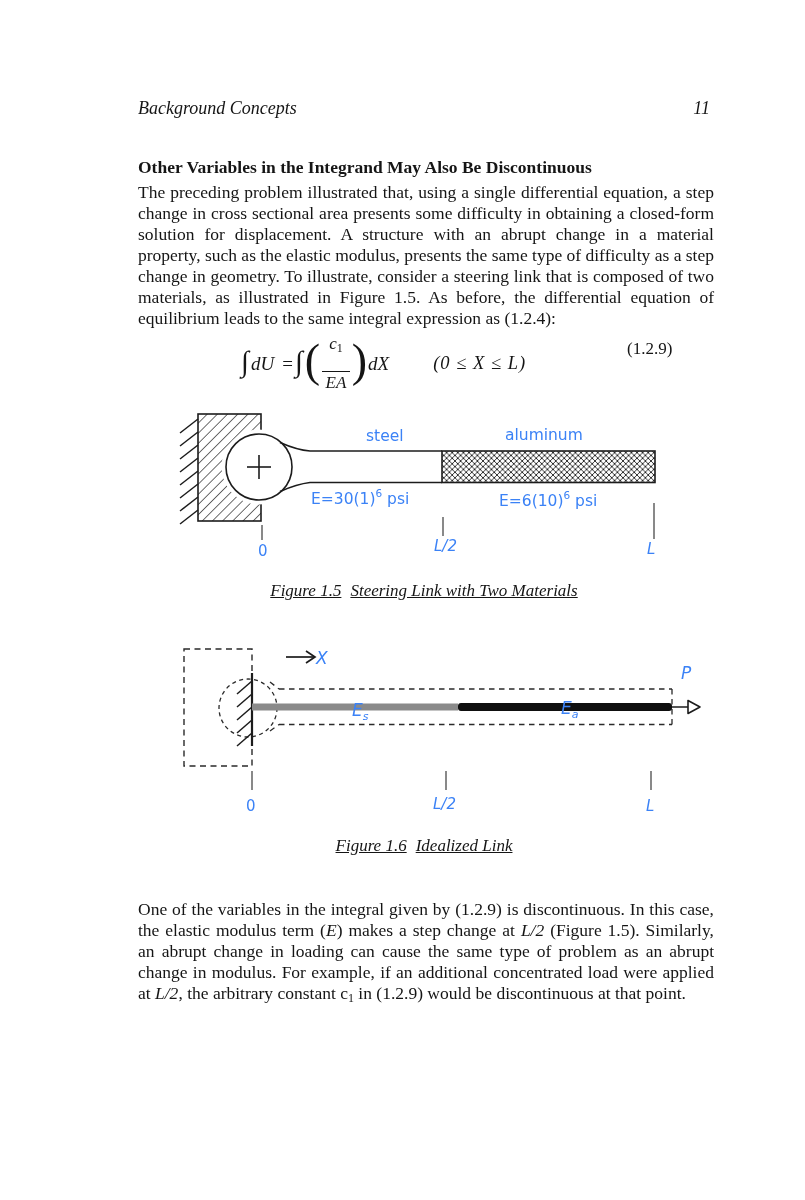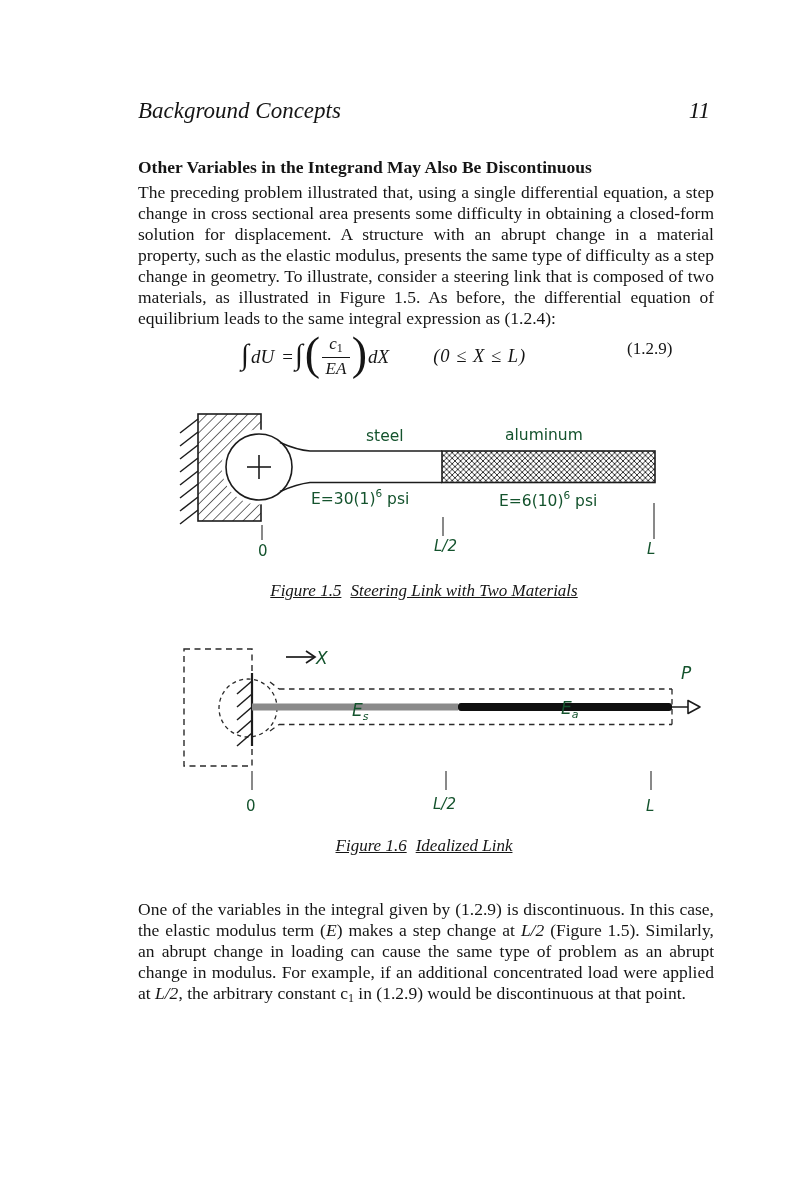--- a/index.html
+++ b/index.html
@@ -7,21 +7,21 @@
     position:relative; width:805px; height:1200px; margin:0 auto;
     background:#ffffff; overflow:hidden;
     font-family:"Liberation Serif", serif; color:#151515;
   }
   .abs { position:absolute; }
 
   
   .running-head {
     left:138px; top:98px; width:572px;
     display:flex; justify-content:space-between;
-    font-style:italic; font-size:23px;
+    font-style:italic; font-size:18px;
   }
 
   
   .section-heading {
     left:138px; top:157px; width:576px;
     font-weight:bold; font-size:17.5px;
   }
   .body-para {
     left:138px; width:576px;
     font-size:17.5px; line-height:21px;
@@ -36,32 +36,32 @@
   .equation-row { left:138px; top:334px; width:572px; height:62px; }
   .eq-main {
     position:absolute; left:103px; top:0;
     display:flex; align-items:center;
     font-size:19px; font-style:italic;
   }
   .eq-int   { font-style:normal; font-size:29px; position:relative; top:-2px; margin-right:2px; }
   .eq-eq    { font-style:normal; margin:0 2px 0 8px; }
   .eq-paren { font-style:normal; font-size:46px; font-weight:300; line-height:0.9; position:relative; top:-3px; }
   .eq-frac  { display:inline-flex; flex-direction:column; align-items:center; font-size:17px; margin:0 2px; }
-  .eq-num   { border-bottom:1.4px solid #151515; padding:0 7px 1px; }
+  .eq-num   { border-bottom:1.4px solid #151515; padding:0 7px 15px; }
   .eq-den   { padding-top:1px; }
   .eq-sub-1 { font-size:12px; font-style:normal; vertical-align:-3px; }
   .eq-dx    { margin-left:1px; }
   .eq-domain{ margin-left:44px; font-size:18.5px; letter-spacing:1px; }
   .eq-number{ position:absolute; left:489px; top:5px; font-size:17px; }
 
   
   .fig-svg { display:block; }
   .fig-label {
     position:absolute; font-family:"DejaVu Sans", sans-serif;
-    font-size:15.5px; color:#14532d; white-space:nowrap;text-align:right;
+    font-size:15.5px; color:#3b82f6; white-space:nowrap;text-align:right;
   }
   .fig-label .sup { font-size:10.5px; vertical-align:7px; }
   .fig-label .subs { font-size:11px; vertical-align:-4px; }
   .lbl-italic { font-style:italic; }
   .tick-label { font-size:15px; }
   .fig-caption {
     left:138px; width:572px; text-align:center;
     font-style:italic; font-size:17px;
     display:flex; justify-content:center; gap:9px;text-decoration:underline;
   }

